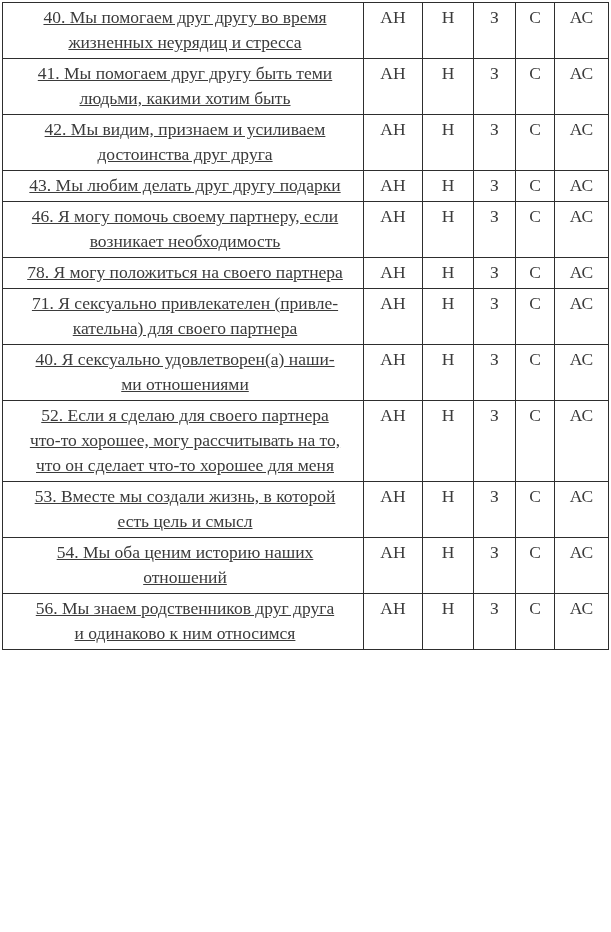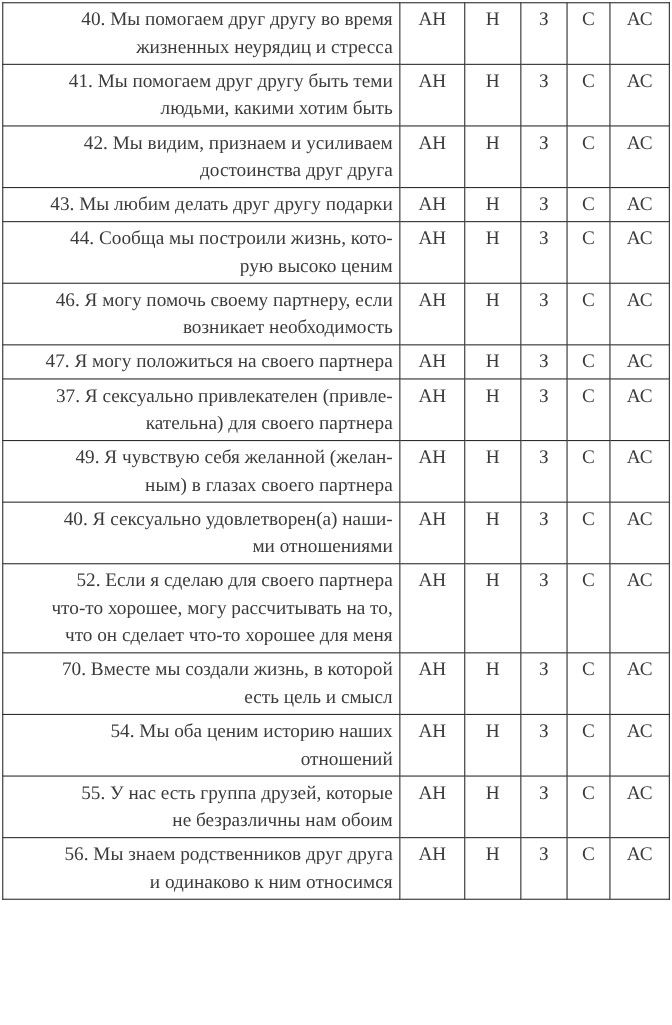--- a/index.html
+++ b/index.html
@@ -28,21 +28,22 @@
   table.qtable td {
     border: 1.5px solid var(--border-color);
     vertical-align: top;
     font-size: 17.5px;
     line-height: 25px;
     color: var(--text-color);
   }
   td.q {
     padding: 2px 6px 3px 10px;
     white-space: pre-line;
-    text-align: right;
+    text-align: center;
+    text-decoration: underline;
   }
   td.opt {
     padding: 2px 0 0 0;
     text-align: center;
   }
   tr.lines-1 { height: 22px; margin-top: 30px; }
   tr.lines-2 { height: 52px; }
   tr.lines-3 { height: 79px; padding-left: 30px; }
 </style>
 </head>
@@ -87,57 +88,39 @@
   </tr>
       <tr class="lines-1">
     <td class="q">43. Мы любим делать друг другу подарки</td>
     <td class="opt">АН</td>
     <td class="opt">Н</td>
     <td class="opt">З</td>
     <td class="opt">С</td>
     <td class="opt">АС</td>
   </tr>
       <tr class="lines-2">
-    <td class="q">44. Сообща мы построили жизнь, кото-
-рую высоко ценим</td>
-    <td class="opt">АН</td>
-    <td class="opt">Н</td>
-    <td class="opt">З</td>
-    <td class="opt">С</td>
-    <td class="opt">АС</td>
-  </tr>
-      <tr class="lines-2">
     <td class="q">46. Я могу помочь своему партнеру, если
 возникает необходимость</td>
     <td class="opt">АН</td>
     <td class="opt">Н</td>
     <td class="opt">З</td>
     <td class="opt">С</td>
     <td class="opt">АС</td>
   </tr>
       <tr class="lines-1">
-    <td class="q">47. Я могу положиться на своего партнера</td>
+    <td class="q">78. Я могу положиться на своего партнера</td>
     <td class="opt">АН</td>
     <td class="opt">Н</td>
     <td class="opt">З</td>
     <td class="opt">С</td>
     <td class="opt">АС</td>
   </tr>
       <tr class="lines-2">
-    <td class="q">37. Я сексуально привлекателен (привле-
+    <td class="q">71. Я сексуально привлекателен (привле-
 кательна) для своего партнера</td>
-    <td class="opt">АН</td>
-    <td class="opt">Н</td>
-    <td class="opt">З</td>
-    <td class="opt">С</td>
-    <td class="opt">АС</td>
-  </tr>
-      <tr class="lines-2">
-    <td class="q">49. Я чувствую себя желанной (желан-
-ным) в глазах своего партнера</td>
     <td class="opt">АН</td>
     <td class="opt">Н</td>
     <td class="opt">З</td>
     <td class="opt">С</td>
     <td class="opt">АС</td>
   </tr>
       <tr class="lines-2">
     <td class="q">40. Я сексуально удовлетворен(а) наши-
 ми отношениями</td>
     <td class="opt">АН</td>
@@ -150,40 +133,31 @@
     <td class="q">52. Если я сделаю для своего партнера
 что-то хорошее, могу рассчитывать на то,
 что он сделает что-то хорошее для меня</td>
     <td class="opt">АН</td>
     <td class="opt">Н</td>
     <td class="opt">З</td>
     <td class="opt">С</td>
     <td class="opt">АС</td>
   </tr>
       <tr class="lines-2">
-    <td class="q">70. Вместе мы создали жизнь, в которой
+    <td class="q">53. Вместе мы создали жизнь, в которой
 есть цель и смысл</td>
     <td class="opt">АН</td>
     <td class="opt">Н</td>
     <td class="opt">З</td>
     <td class="opt">С</td>
     <td class="opt">АС</td>
   </tr>
       <tr class="lines-2">
     <td class="q">54. Мы оба ценим историю наших
 отношений</td>
-    <td class="opt">АН</td>
-    <td class="opt">Н</td>
-    <td class="opt">З</td>
-    <td class="opt">С</td>
-    <td class="opt">АС</td>
-  </tr>
-      <tr class="lines-2">
-    <td class="q">55. У нас есть группа друзей, которые
-не безразличны нам обоим</td>
     <td class="opt">АН</td>
     <td class="opt">Н</td>
     <td class="opt">З</td>
     <td class="opt">С</td>
     <td class="opt">АС</td>
   </tr>
       <tr class="lines-2">
     <td class="q">56. Мы знаем родственников друг друга
 и одинаково к ним относимся</td>
     <td class="opt">АН</td>

